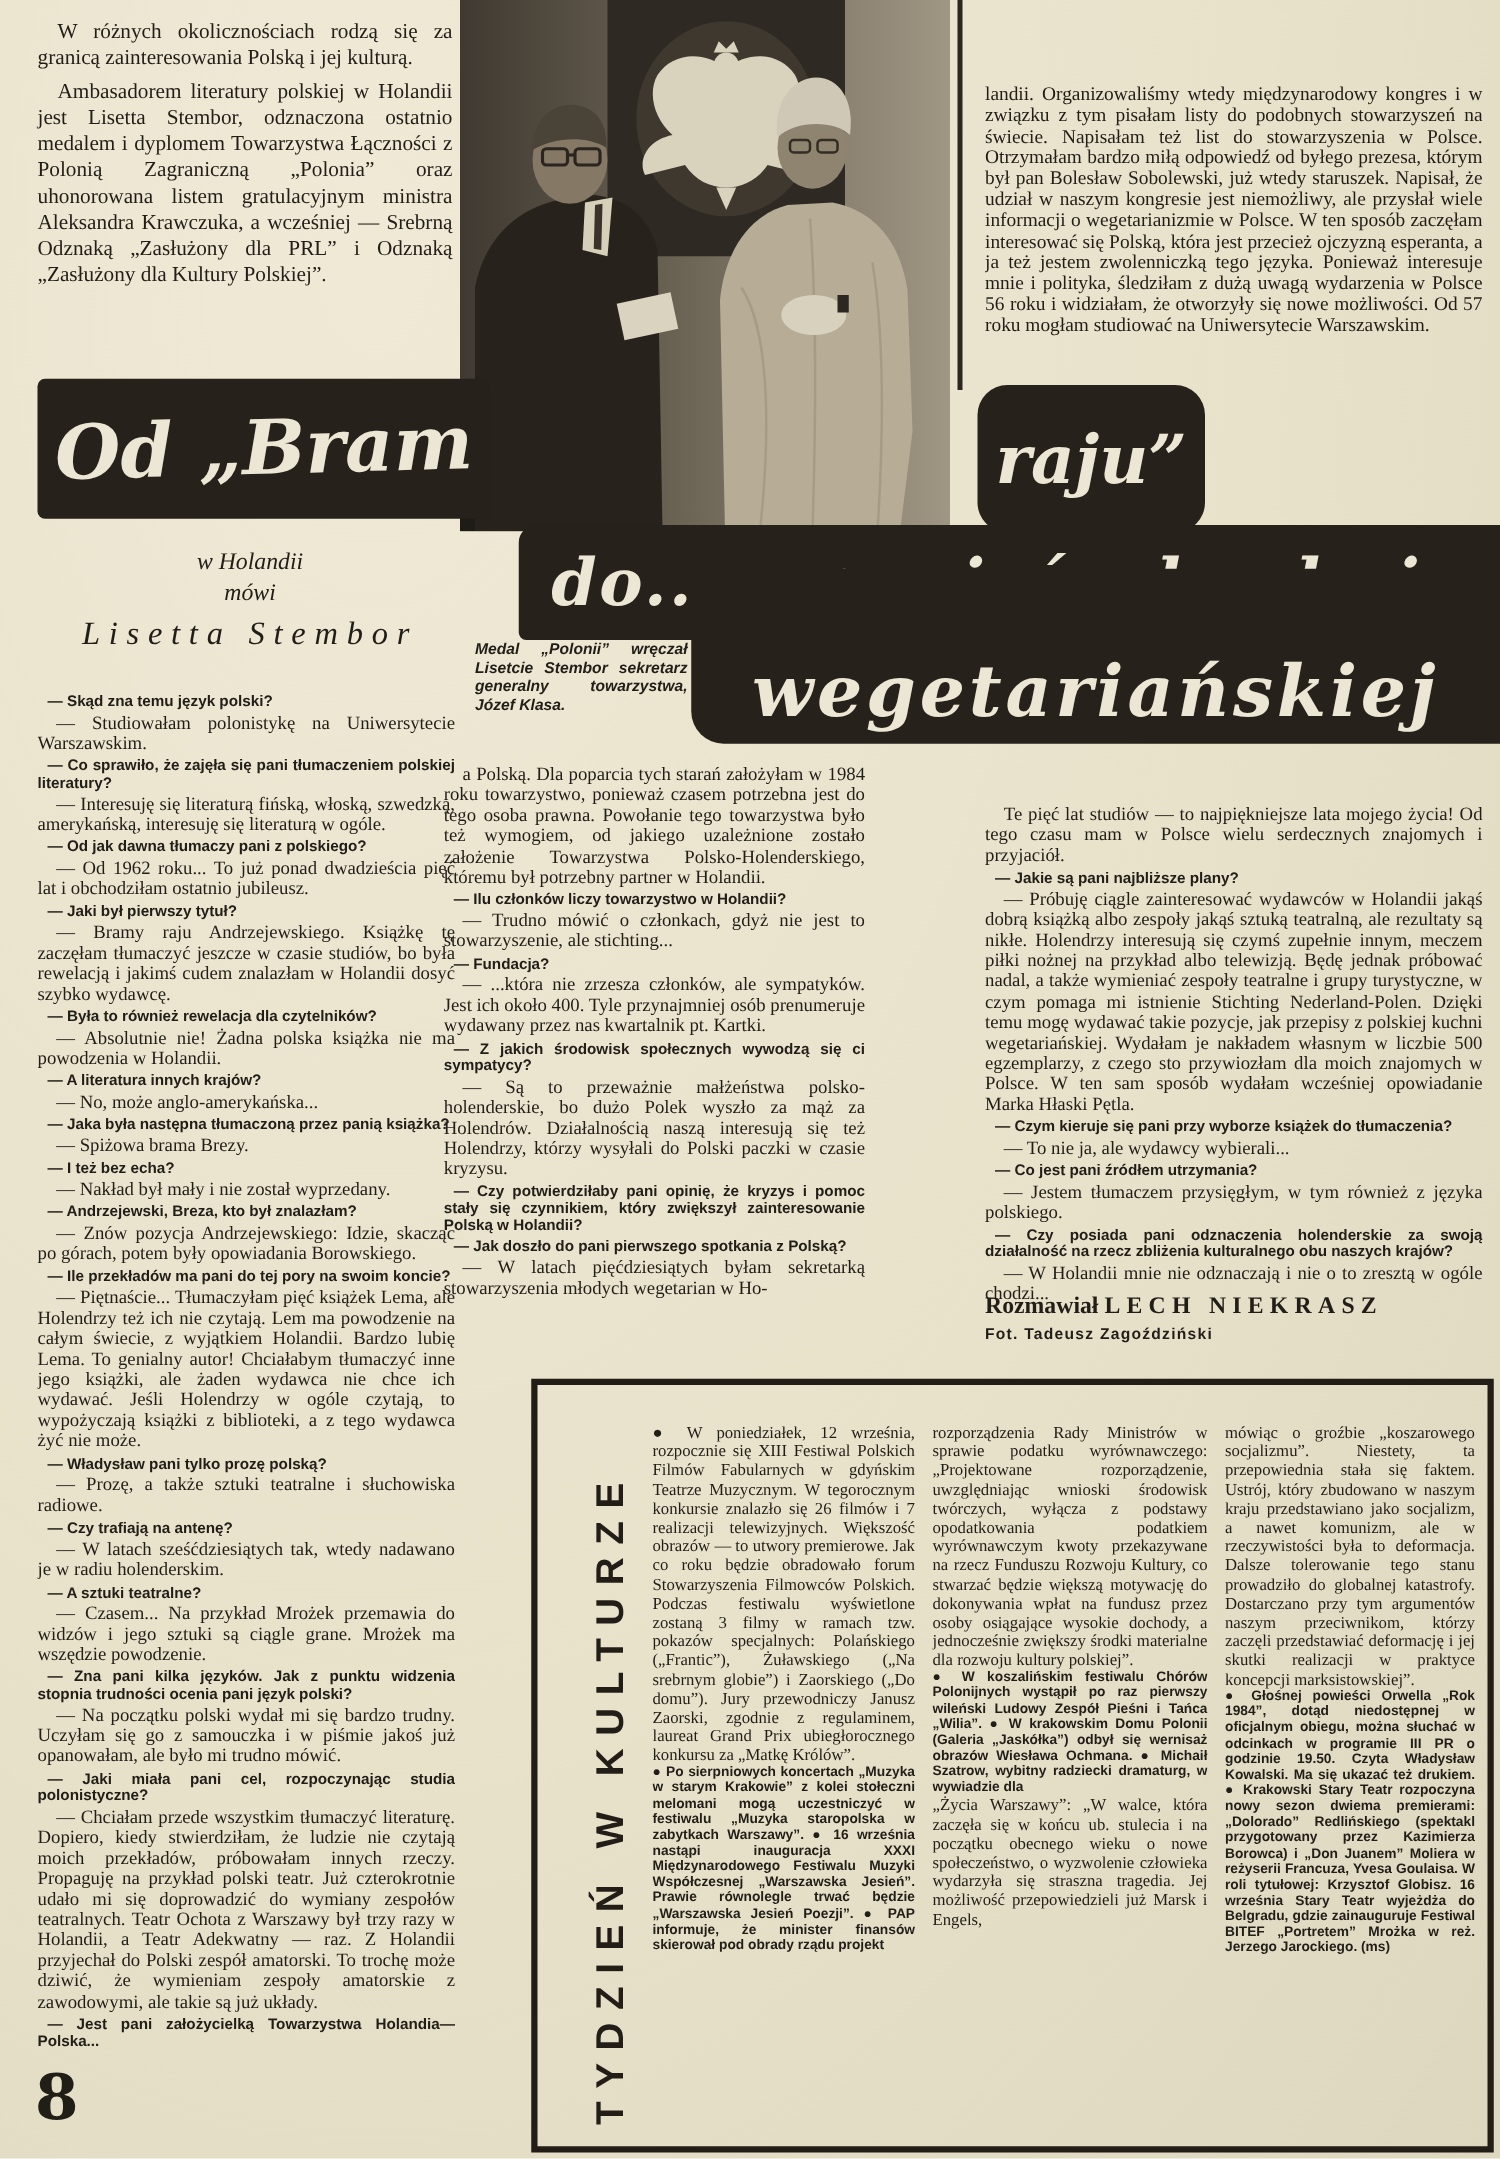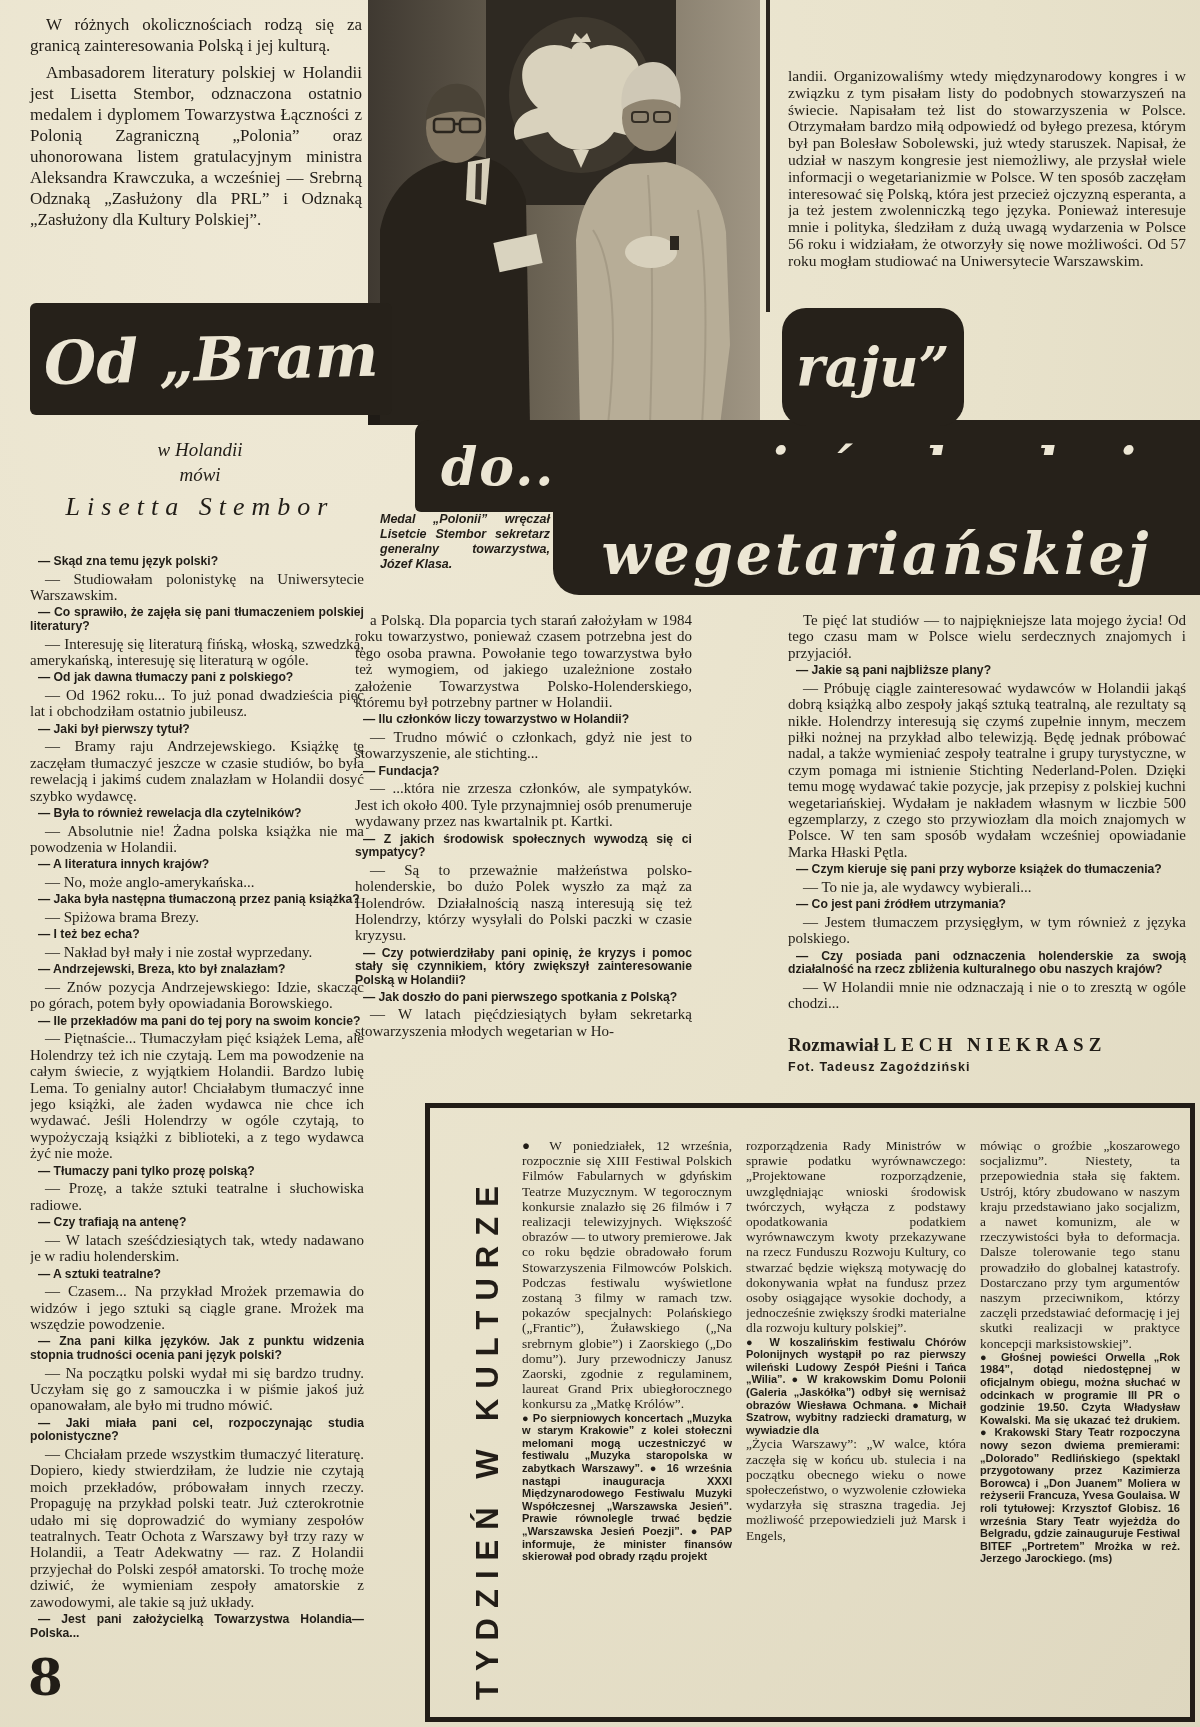--- a/index.html
+++ b/index.html
@@ -49,21 +49,21 @@
 
   
   .caption{left:380px;top:512px;width:170px;
            font-family:"Liberation Sans", sans-serif;font-weight:bold;font-style:italic;
            font-size:12.5px;line-height:15px;text-align:justify;}
 
   
   .col{text-align:justify;overflow:hidden;}
   .colL{left:30px;top:552px;width:334px;height:1092px;}
   .colM{left:355px;top:612px;width:337px;height:464px;}
-  .colR{left:788px;top:612px;width:398px;height:418px;}
+  .colR{left:788px;top:644px;width:398px;height:418px;}
   .col p.item{margin:0;}
   .col p.a, .col p.p{font-size:15px;line-height:16.4px;text-indent:15px;}
   .col p.p{text-indent:15px;}
   .col p.q{font-family:"Liberation Sans", sans-serif;font-weight:bold;
            font-size:12.2px;line-height:13.6px;text-indent:8px;
            margin-top:3px;margin-bottom:2px;}
 
   .signoff{left:788px;top:1034px;width:400px;font-weight:bold;font-size:19px;}
   .signoff .sname{letter-spacing:5px;}
   .fot{font-family:"Liberation Sans", sans-serif;font-weight:bold;font-size:12.5px;margin-top:4px;letter-spacing:1px;}
@@ -182,21 +182,21 @@
       <p class="item q">— A literatura innych krajów?</p>
       <p class="item a">— No, może anglo-amerykańska...</p>
       <p class="item q">— Jaka była następna tłumaczoną przez panią książka?</p>
       <p class="item a">— Spiżowa brama Brezy.</p>
       <p class="item q">— I też bez echa?</p>
       <p class="item a">— Nakład był mały i nie został wyprzedany.</p>
       <p class="item q">— Andrzejewski, Breza, kto był znalazłam?</p>
       <p class="item a">— Znów pozycja Andrzejewskiego: Idzie, skacząc po górach, potem były opowiadania Borowskiego.</p>
       <p class="item q">— Ile przekładów ma pani do tej pory na swoim koncie?</p>
       <p class="item a">— Piętnaście... Tłumaczyłam pięć książek Lema, ale Holendrzy też ich nie czytają. Lem ma powodzenie na całym świecie, z wyjątkiem Holandii. Bardzo lubię Lema. To genialny autor! Chciałabym tłumaczyć inne jego książki, ale żaden wydawca nie chce ich wydawać. Jeśli Holendrzy w ogóle czytają, to wypożyczają książki z biblioteki, a z tego wydawca żyć nie może.</p>
-      <p class="item q">— Tłumaczy pani tylko prozę polską?</p>
+      <p class="item q">— Władysław pani tylko prozę polską?</p>
       <p class="item a">— Prozę, a także sztuki teatralne i słuchowiska radiowe.</p>
       <p class="item q">— Czy trafiają na antenę?</p>
       <p class="item a">— W latach sześćdziesiątych tak, wtedy nadawano je w radiu holenderskim.</p>
       <p class="item q">— A sztuki teatralne?</p>
       <p class="item a">— Czasem... Na przykład Mrożek przemawia do widzów i jego sztuki są ciągle grane. Mrożek ma wszędzie powodzenie.</p>
       <p class="item q">— Zna pani kilka języków. Jak z punktu widzenia stopnia trudności ocenia pani język polski?</p>
       <p class="item a">— Na początku polski wydał mi się bardzo trudny. Uczyłam się go z samouczka i w piśmie jakoś już opanowałam, ale było mi trudno mówić.</p>
       <p class="item q">— Jaki miała pani cel, rozpoczynając studia polonistyczne?</p>
       <p class="item a">— Chciałam przede wszystkim tłumaczyć literaturę. Dopiero, kiedy stwierdziłam, że ludzie nie czytają moich przekładów, próbowałam innych rzeczy. Propaguję na przykład polski teatr. Już czterokrotnie udało mi się doprowadzić do wymiany zespołów teatralnych. Teatr Ochota z Warszawy był trzy razy w Holandii, a Teatr Adekwatny — raz. Z Holandii przyjechał do Polski zespół amatorski. To trochę może dziwić, że wymieniam zespoły amatorskie z zawodowymi, ale takie są już układy.</p>
       <p class="item q">— Jest pani założycielką Towarzystwa Holandia—Polska...</p>

